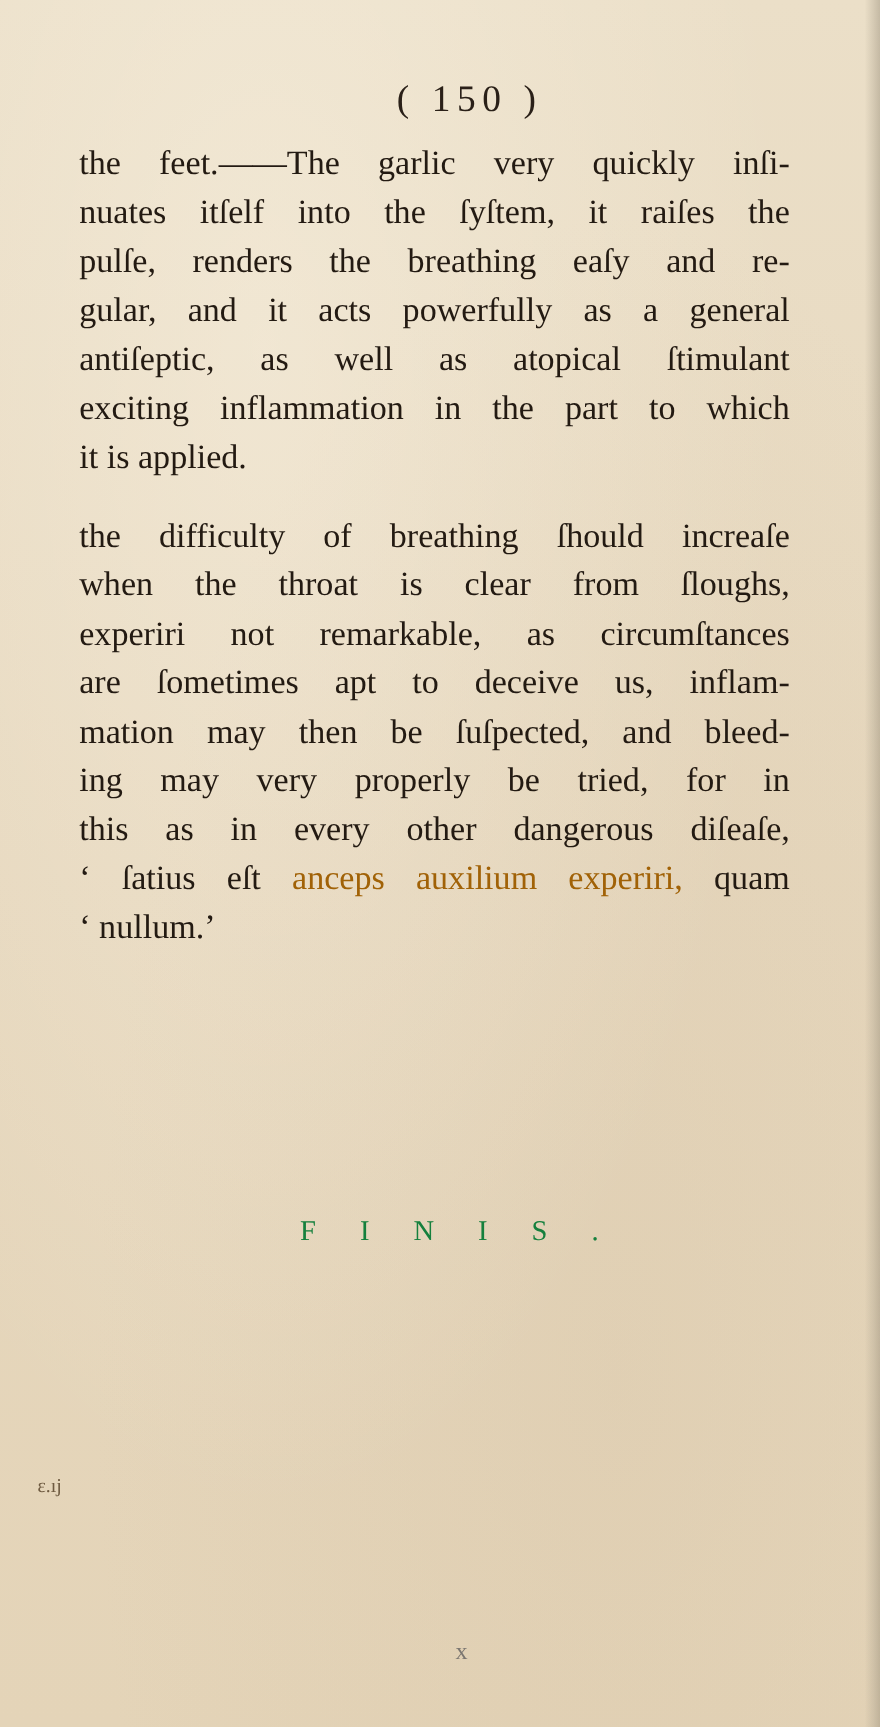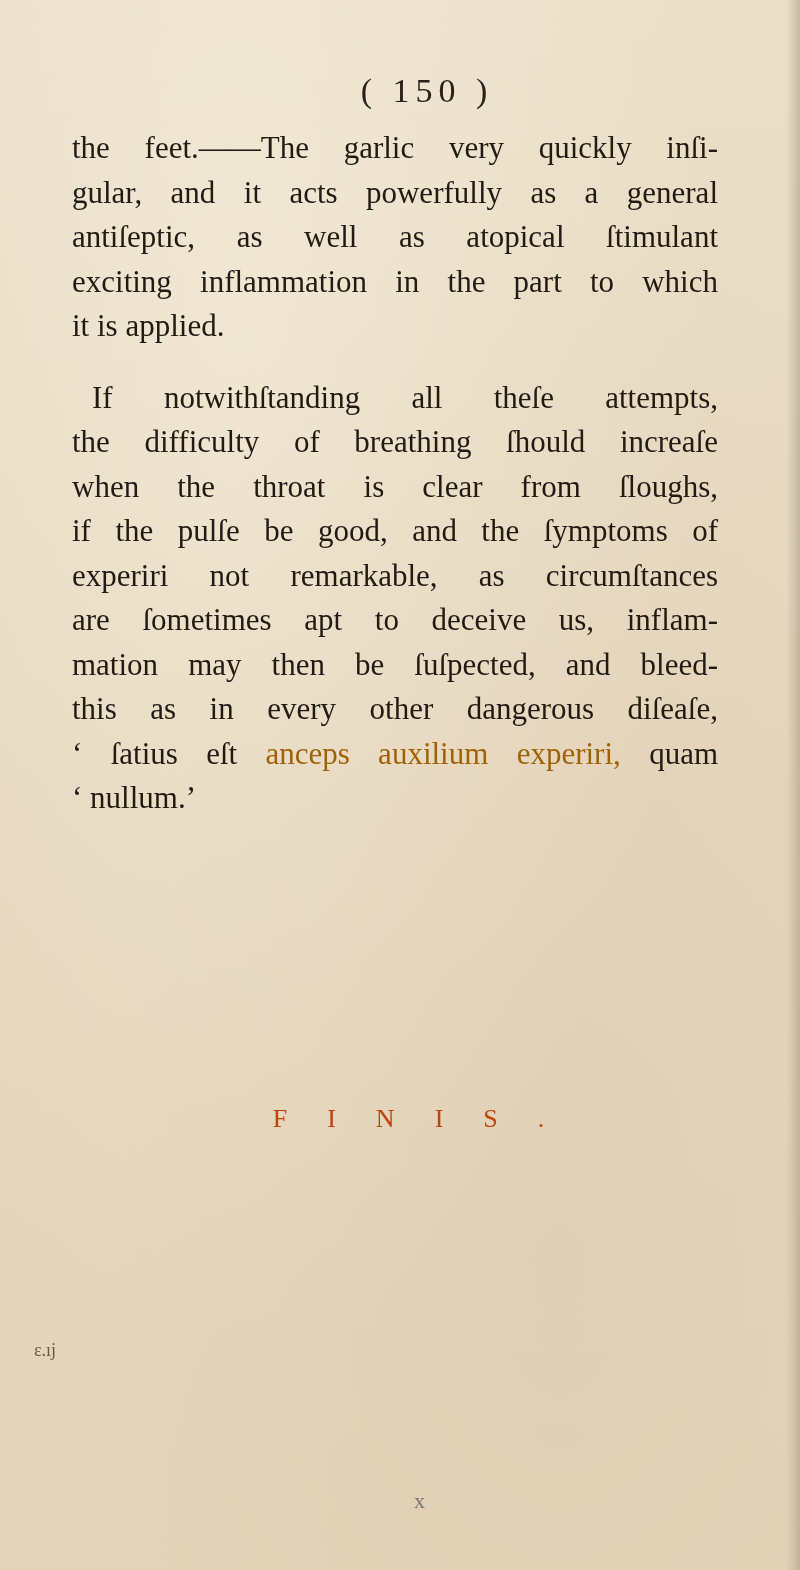--- a/index.html
+++ b/index.html
@@ -75,21 +75,21 @@
     .finis {
       position: absolute;
       top: 1104px;
       left: 0;
       width: 800px;
       text-align: center;
       font-size: 26px;
       letter-spacing: 40px;
       padding-left: 57px;
       box-sizing: border-box;
-      color: #c2410c;
+      color: #15803d;
     }
     .stray-mark {
       position: absolute;
       color: #8b7e6e;
       font-size: 18px;
       text-align: center;
     }
     .stray-mark.left {
       top: 1340px;
       left: 34px;
@@ -105,32 +105,33 @@
 </head>
 <body>
 
 <div class="paper"></div>
 <div class="right-edge"></div>
 
 <div class="page-number">( 150 )</div>
 
 <div class="body-text">
   <span class="line">the feet.——The garlic very quickly inſi-</span>
+  <span class="line">nuates itſelf into the ſyſtem, it raiſes the</span>
+  <span class="line">pulſe, renders the breathing eaſy and re-</span>
   <span class="line">gular, and it acts powerfully as a general</span>
   <span class="line">antiſeptic, as well as atopical ſtimulant</span>
   <span class="line">exciting inflammation in the part to which</span>
   <span class="line last">it is applied.</span>
   <span class="para-gap"></span>
-  <span class="line indent">If notwithſtanding all theſe attempts,</span>
   <span class="line">the difficulty of breathing ſhould increaſe</span>
   <span class="line">when the throat is clear from ſloughs,</span>
-  <span class="line">if the pulſe be good, and the ſymptoms of</span>
   <span class="line">experiri not remarkable, as circumſtances</span>
   <span class="line">are ſometimes apt to deceive us, inflam-</span>
   <span class="line">mation may then be ſuſpected, and bleed-</span>
+  <span class="line">ing may very properly be tried, for in</span>
   <span class="line">this as in every other dangerous diſeaſe,</span>
   <span class="line"><span>‘ ſatius eſt </span><span class="faded">anceps auxilium experiri, </span><span>quam</span></span>
   <span class="line last">‘ nullum.’</span>
 </div>
 
 <div class="finis">FINIS.</div>
 
 <div class="stray-mark left">ɛ.ıj</div>
 <div class="stray-mark right">x</div>
 

